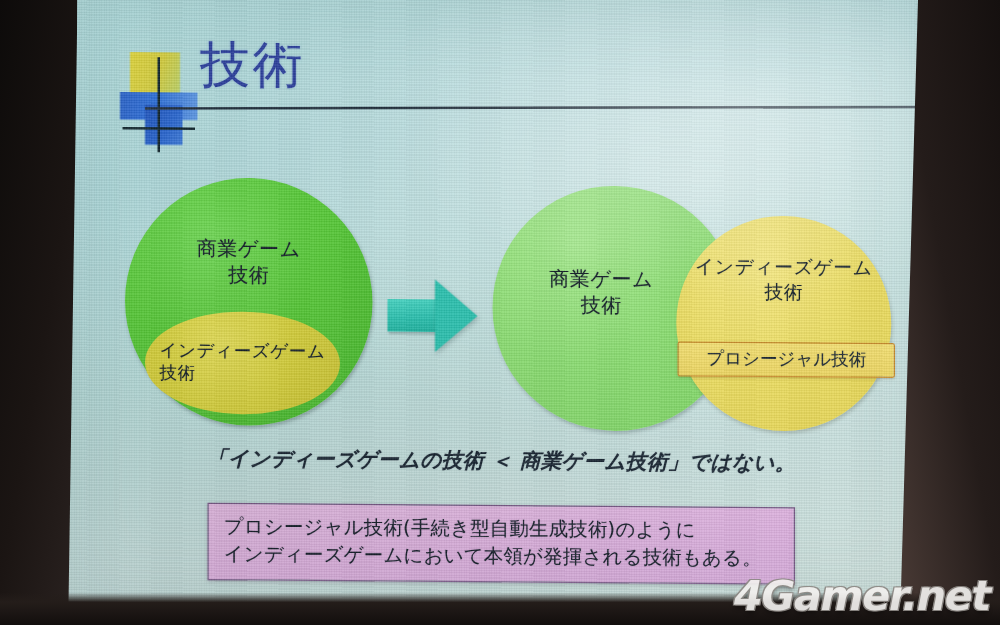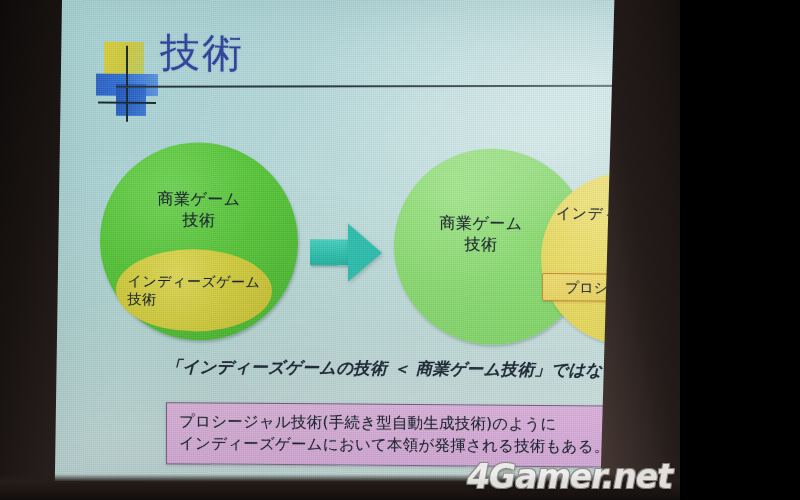--- a/index.html
+++ b/index.html
@@ -11,21 +11,21 @@
   body {
     width: 800px;
     height: 500px;
     overflow: hidden;
     font-family: "DejaVu Sans", "Liberation Sans", sans-serif;
   }
 
   
   #photo {
     position: relative;
-    width: 680px;
+    width: 800px;
     height: 500px;
     overflow: hidden;
     background: #0f172a;
   }
   .dark-left {
     position: absolute;
     left: 0; top: 0;
     width: 62px; height: 500px;
     background: linear-gradient(100deg, #0d0b0a 0%, #1b1513 55%, #2a2220 100%);
     z-index: 40;

